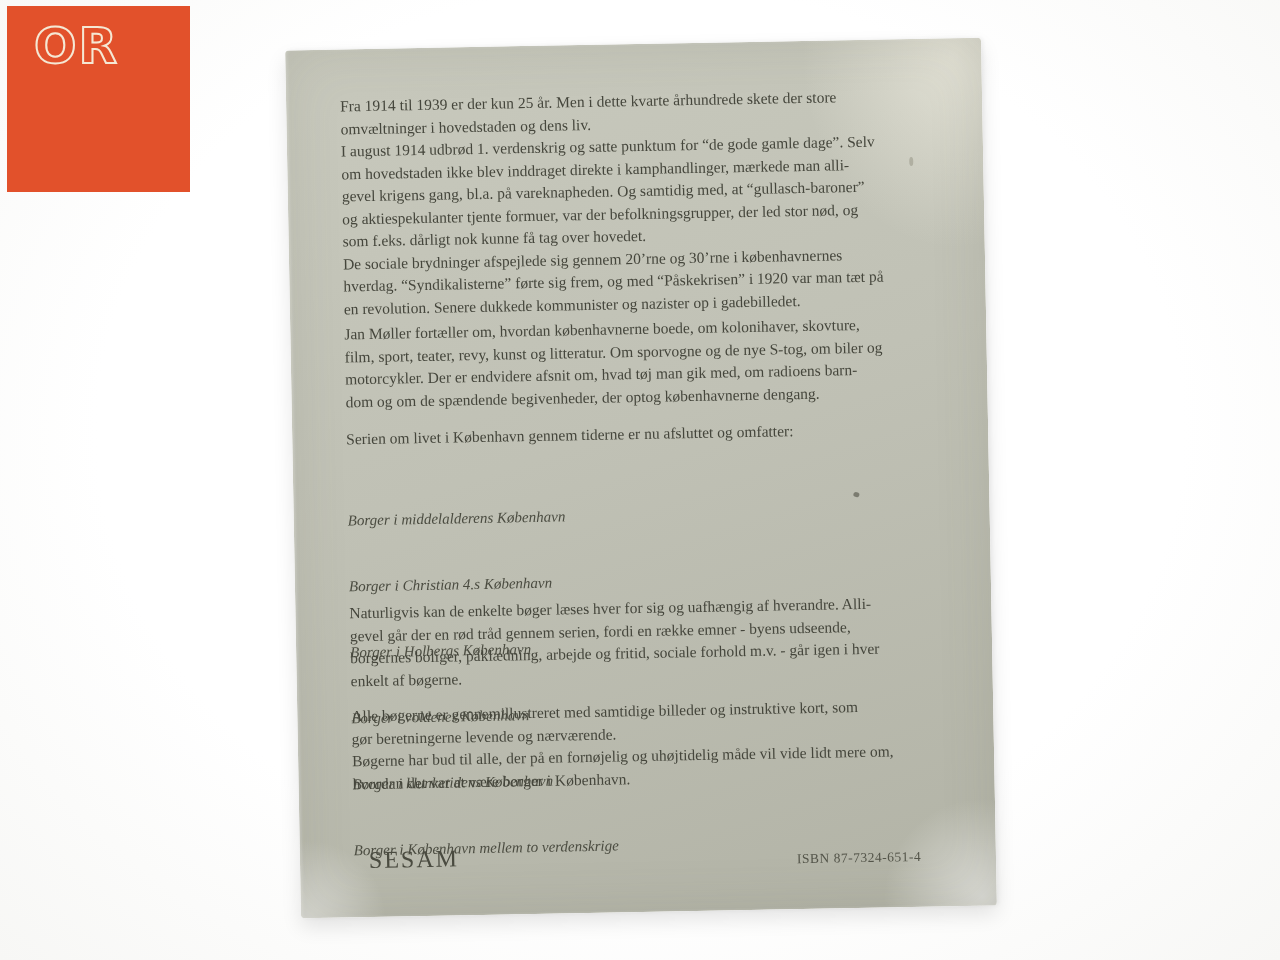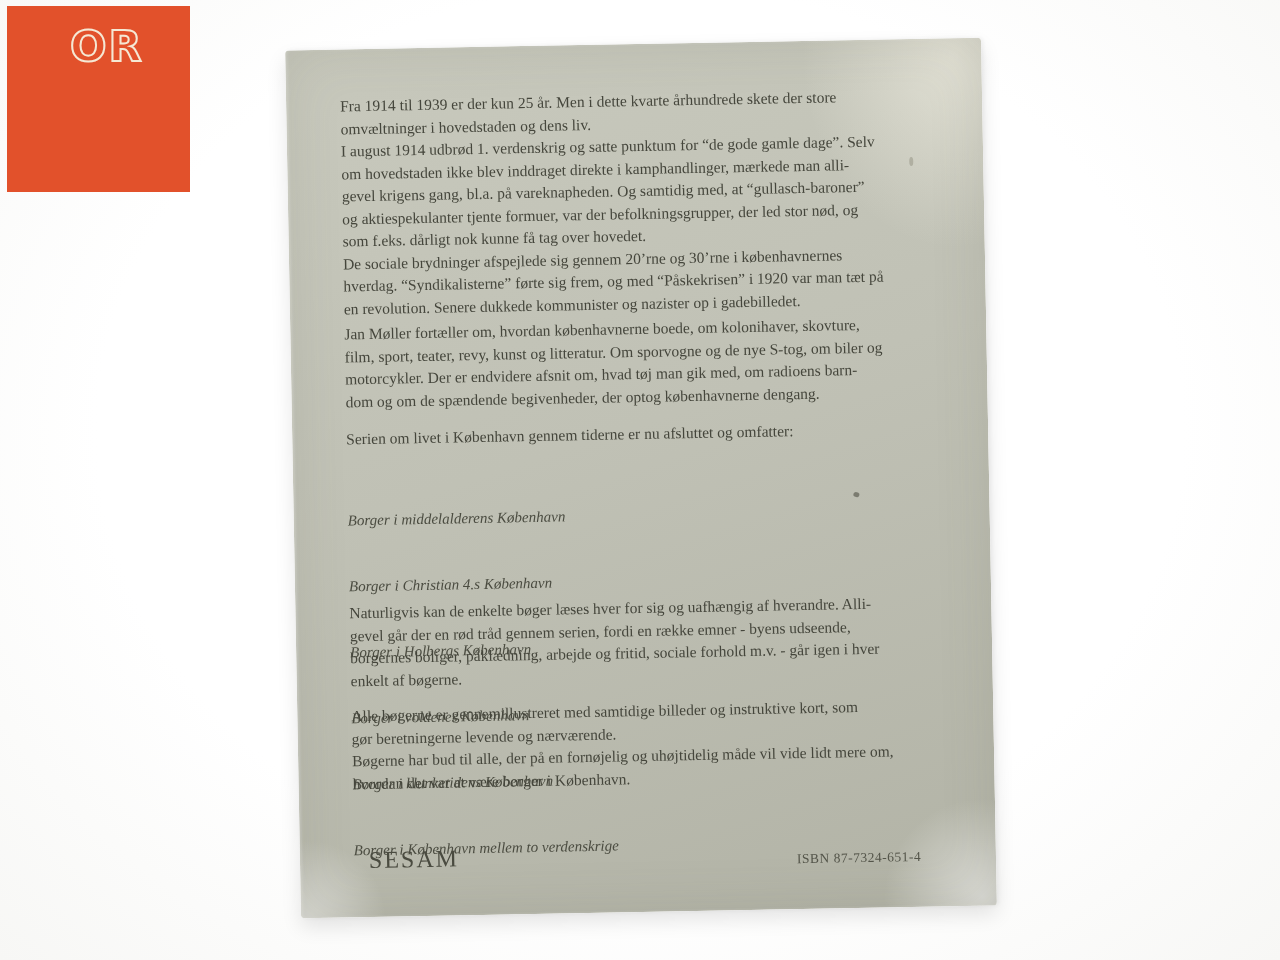--- a/index.html
+++ b/index.html
@@ -24,25 +24,24 @@
     top: 6px;
     width: 183px;
     height: 186px;
     background: #e2512b;
     box-sizing: border-box;
     padding: 14px 0 0 27px;
   }
   .logo-line {
     font-family: "DejaVu Sans", sans-serif;
     font-weight: bold;
-    font-size: 43px;
+    font-size: 50px;
     line-height: 53px;
     letter-spacing: 2px;
     color: #f5e8d4;
-    margin-left: 36px;
   }
   @supports (-webkit-text-stroke: 2px #000) {
     .logo-line {
       color: transparent;
       -webkit-text-stroke: 2px #f5e8d4;
     }
   }
   
   .book {
     position: absolute;

